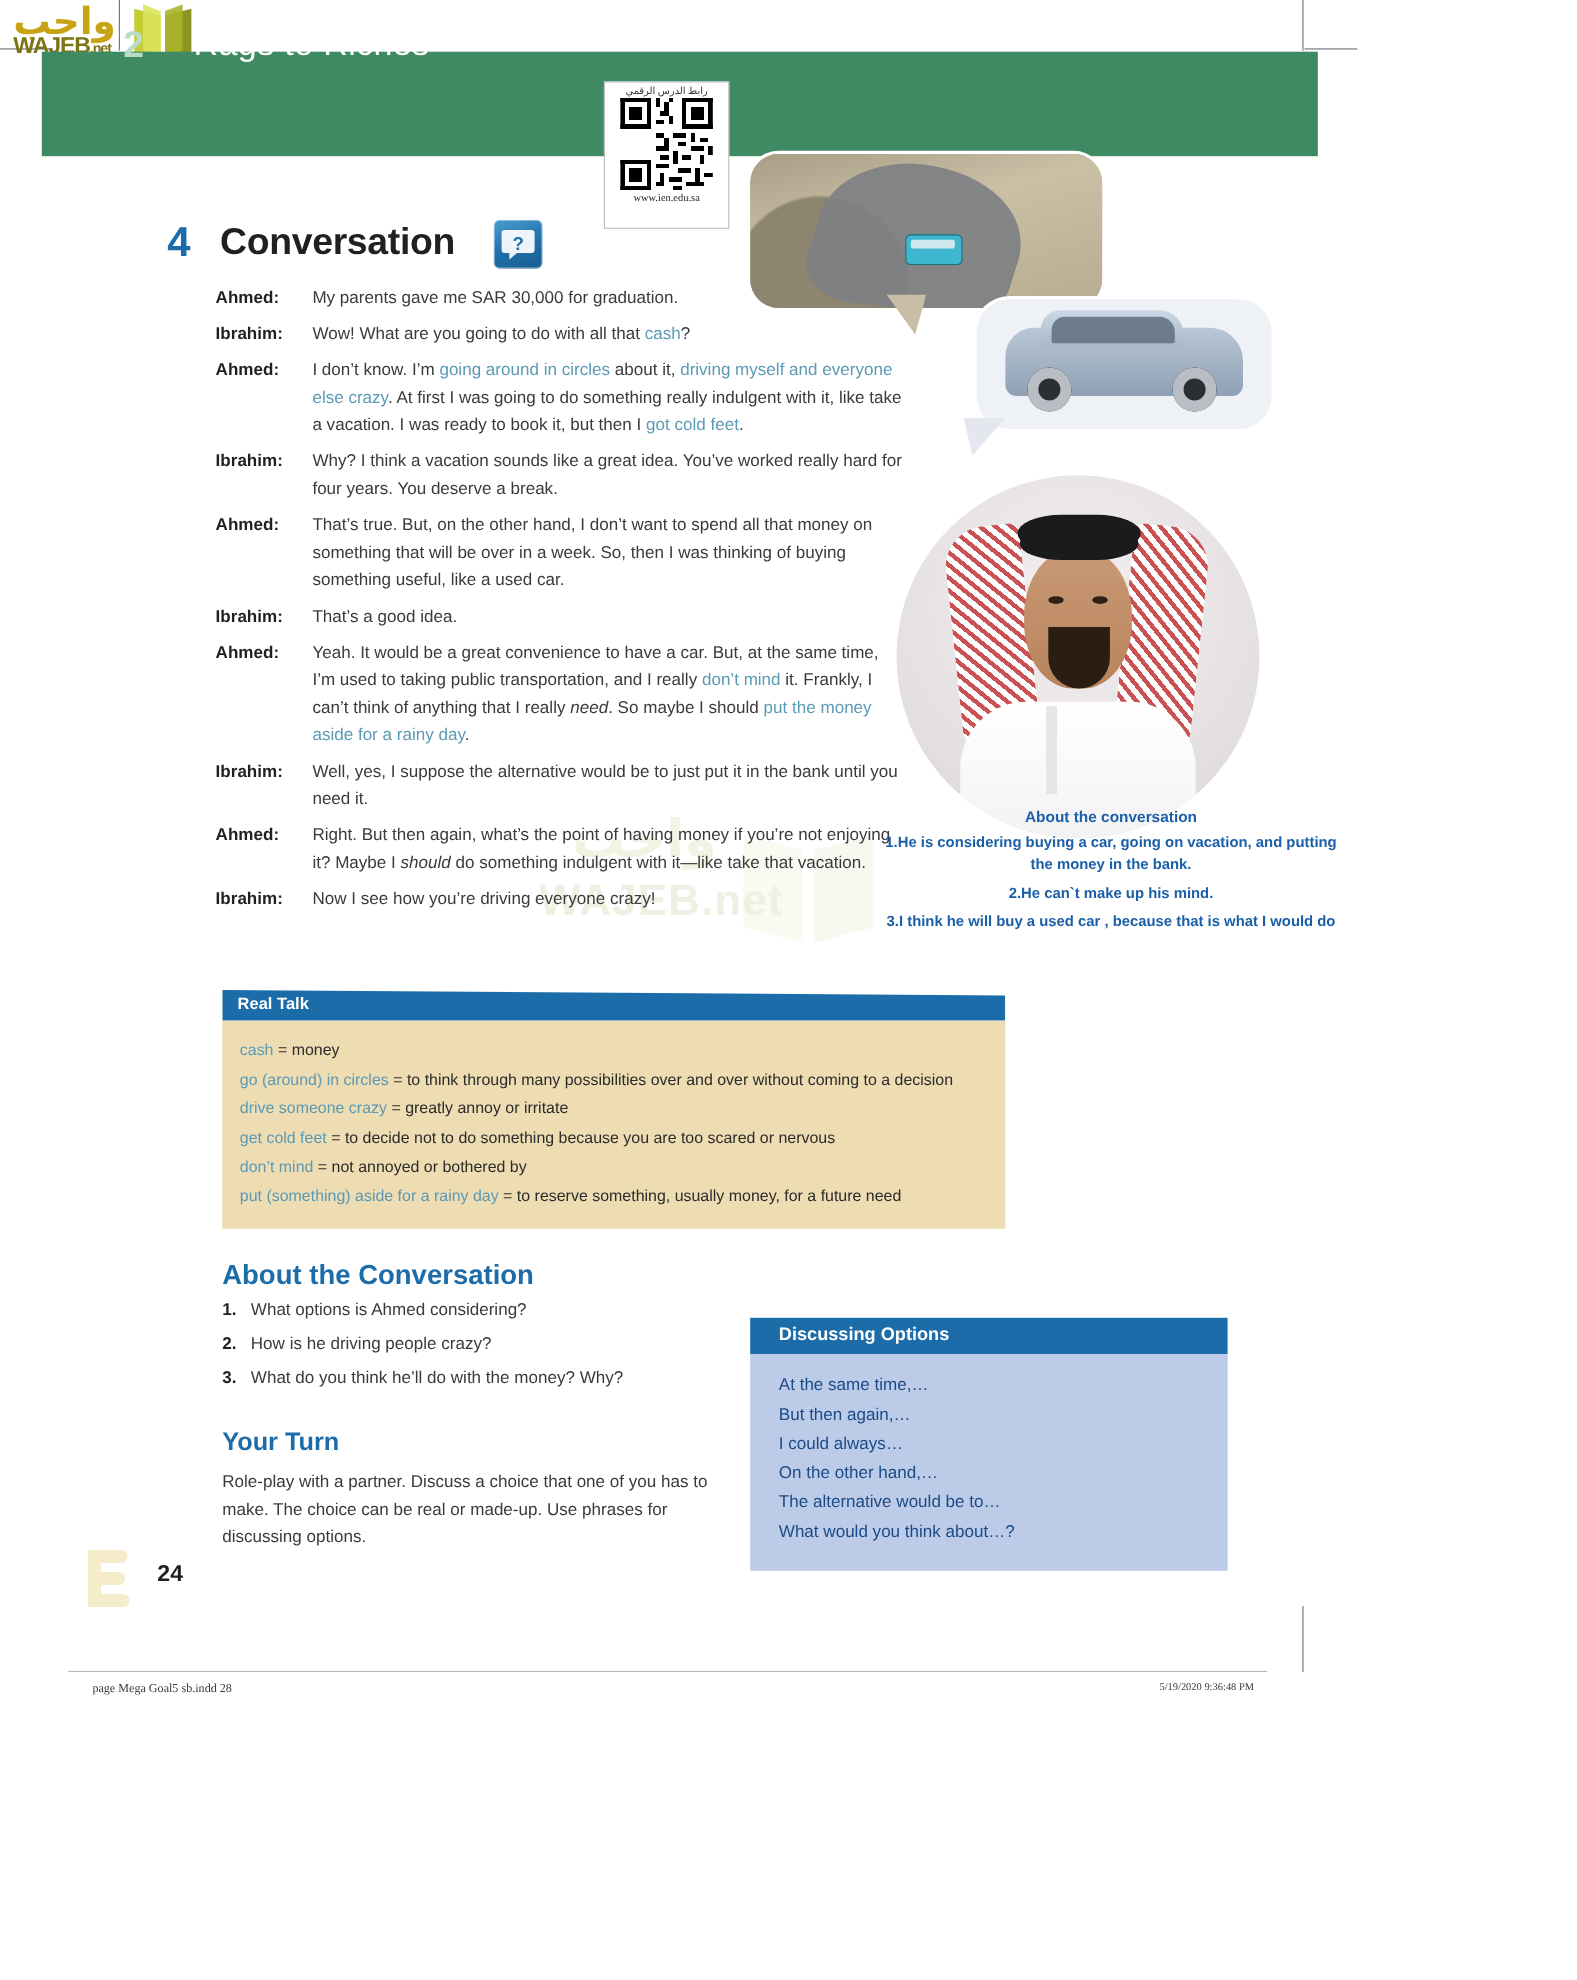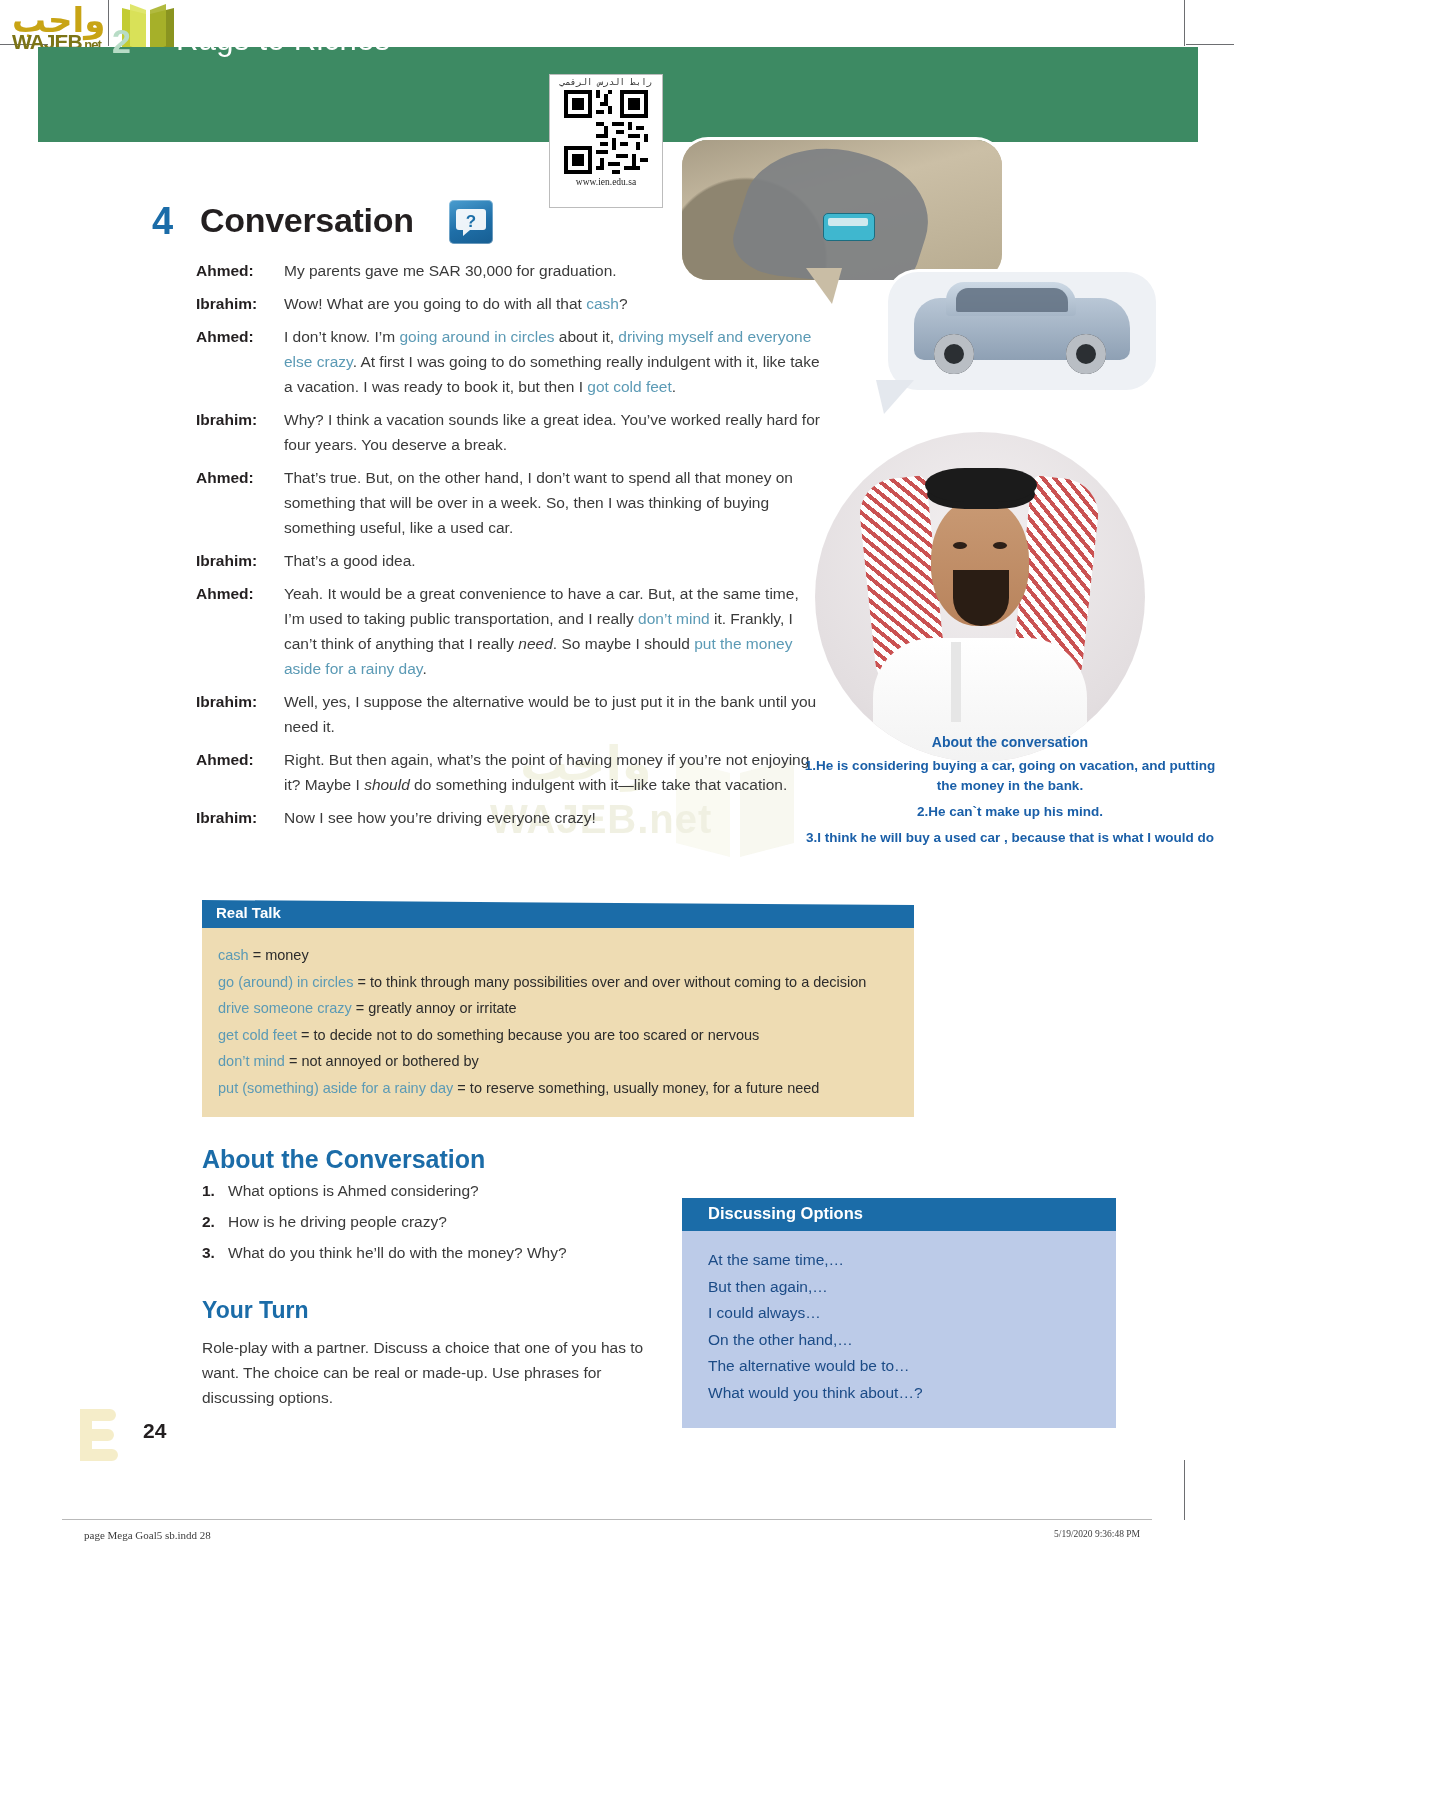--- a/index.html
+++ b/index.html
@@ -66,21 +66,21 @@
   }
 
   
   .qr-wrap{
     position:absolute;left:549px;top:74px;width:112px;height:132px;
     background:#ffffff;border:1px solid #bcbcbc;
     text-align:center;
   }
   .qr-label{
     font-size:9px;color:#333;margin-top:2px;direction:rtl;
-    font-family:Liberation Mono, monospace;
+    font-family:Liberation Serif, serif;
   }
   .qr-img{width:84px;height:84px;margin:2px auto 0;display:block;}
   .qr-url{font-size:9.5px;color:#222;font-family:"Liberation Serif",serif;margin-top:3px;}
 
   
   .sec-num{
     position:absolute;left:152px;top:200px;
     font-size:38px;font-weight:bold;color:#1b6ca8;
     font-family:"Liberation Sans",sans-serif;
   }
@@ -517,21 +517,21 @@
         <span class="atc-num">2.</span>
         <span>How is he driving people crazy?</span>
       </div>
       <div class="atc-item">
         <span class="atc-num">3.</span>
         <span>What do you think he’ll do with the money? Why?</span>
       </div>
     </div>
 
   <div class="yt-title">Your Turn</div>
-  <div class="yt-text">Role-play with a partner. Discuss a choice that one of you has to want. The choice can be real or made-up. Use phrases for discussing options.</div>
+  <div class="yt-text">Role-play with a partner. Discuss a choice that one of you has to make. The choice can be real or made-up. Use phrases for discussing options.</div>
 
   <div class="do-box">
     <div class="do-head">
       <span>Discussing Options</span>
     </div>
     <div class="do-body" id="do-body">
         <div>At the same time,…</div>
         <div>But then again,…</div>
         <div>I could always…</div>
         <div>On the other hand,…</div>

